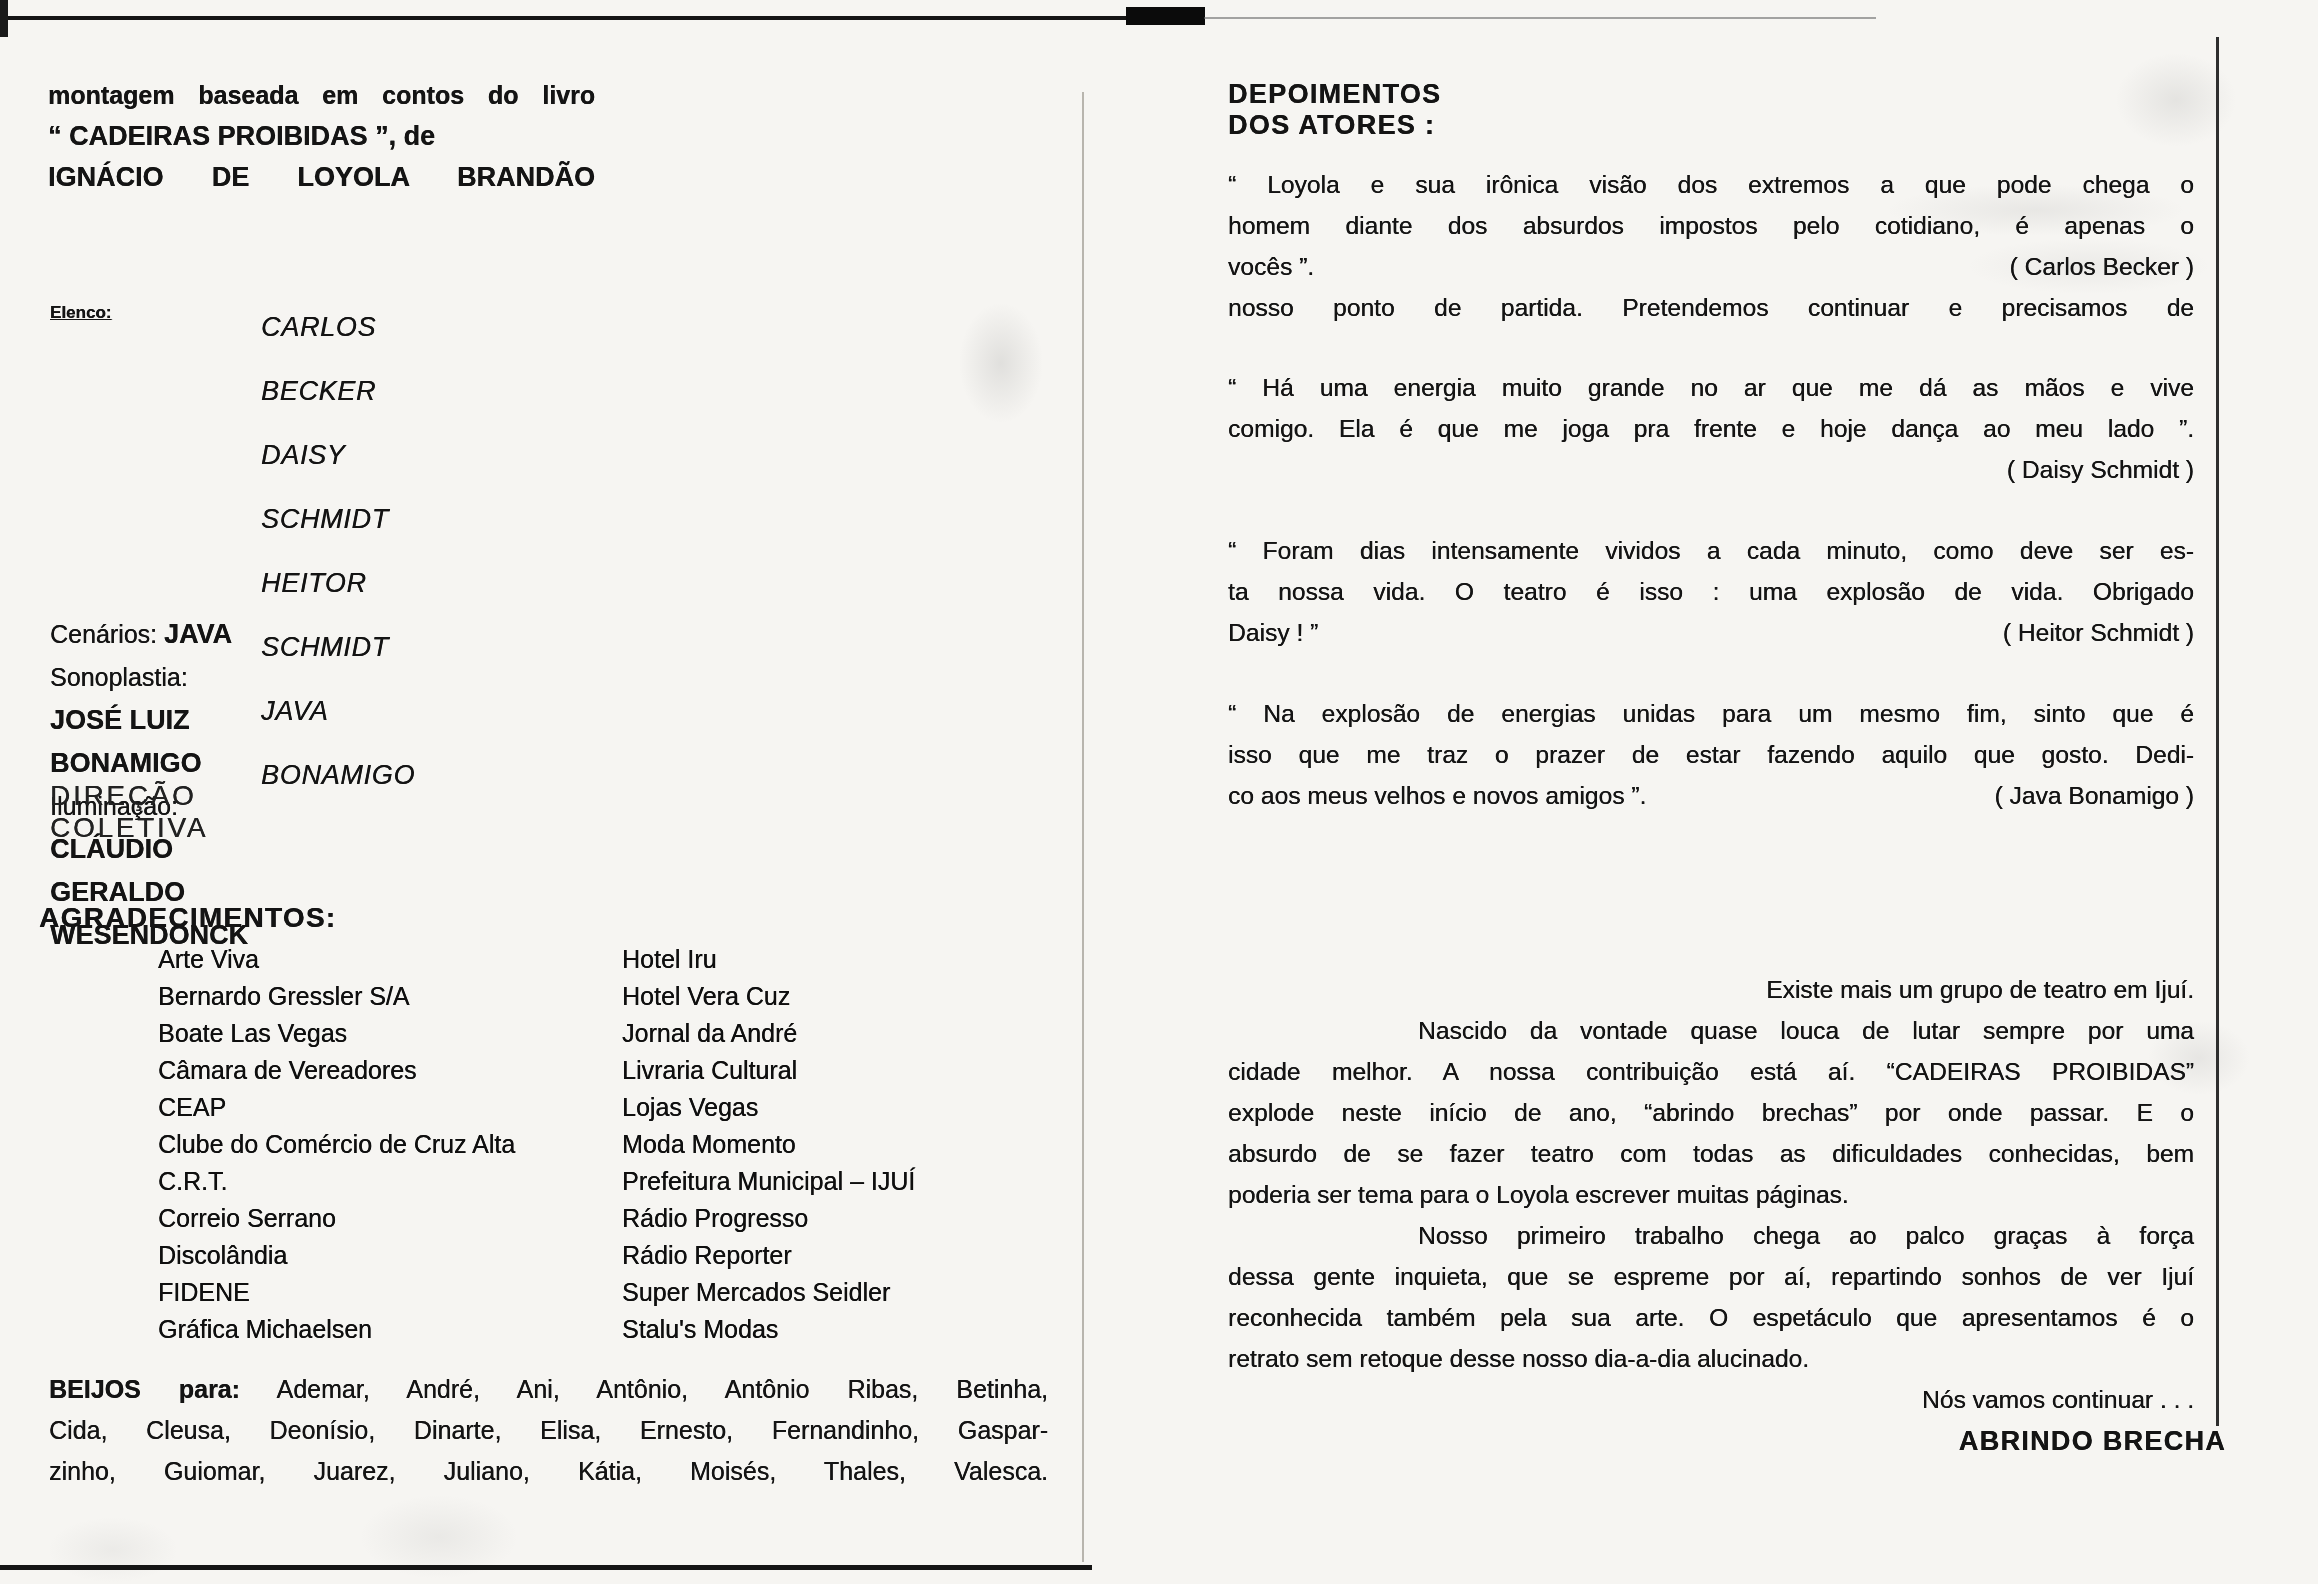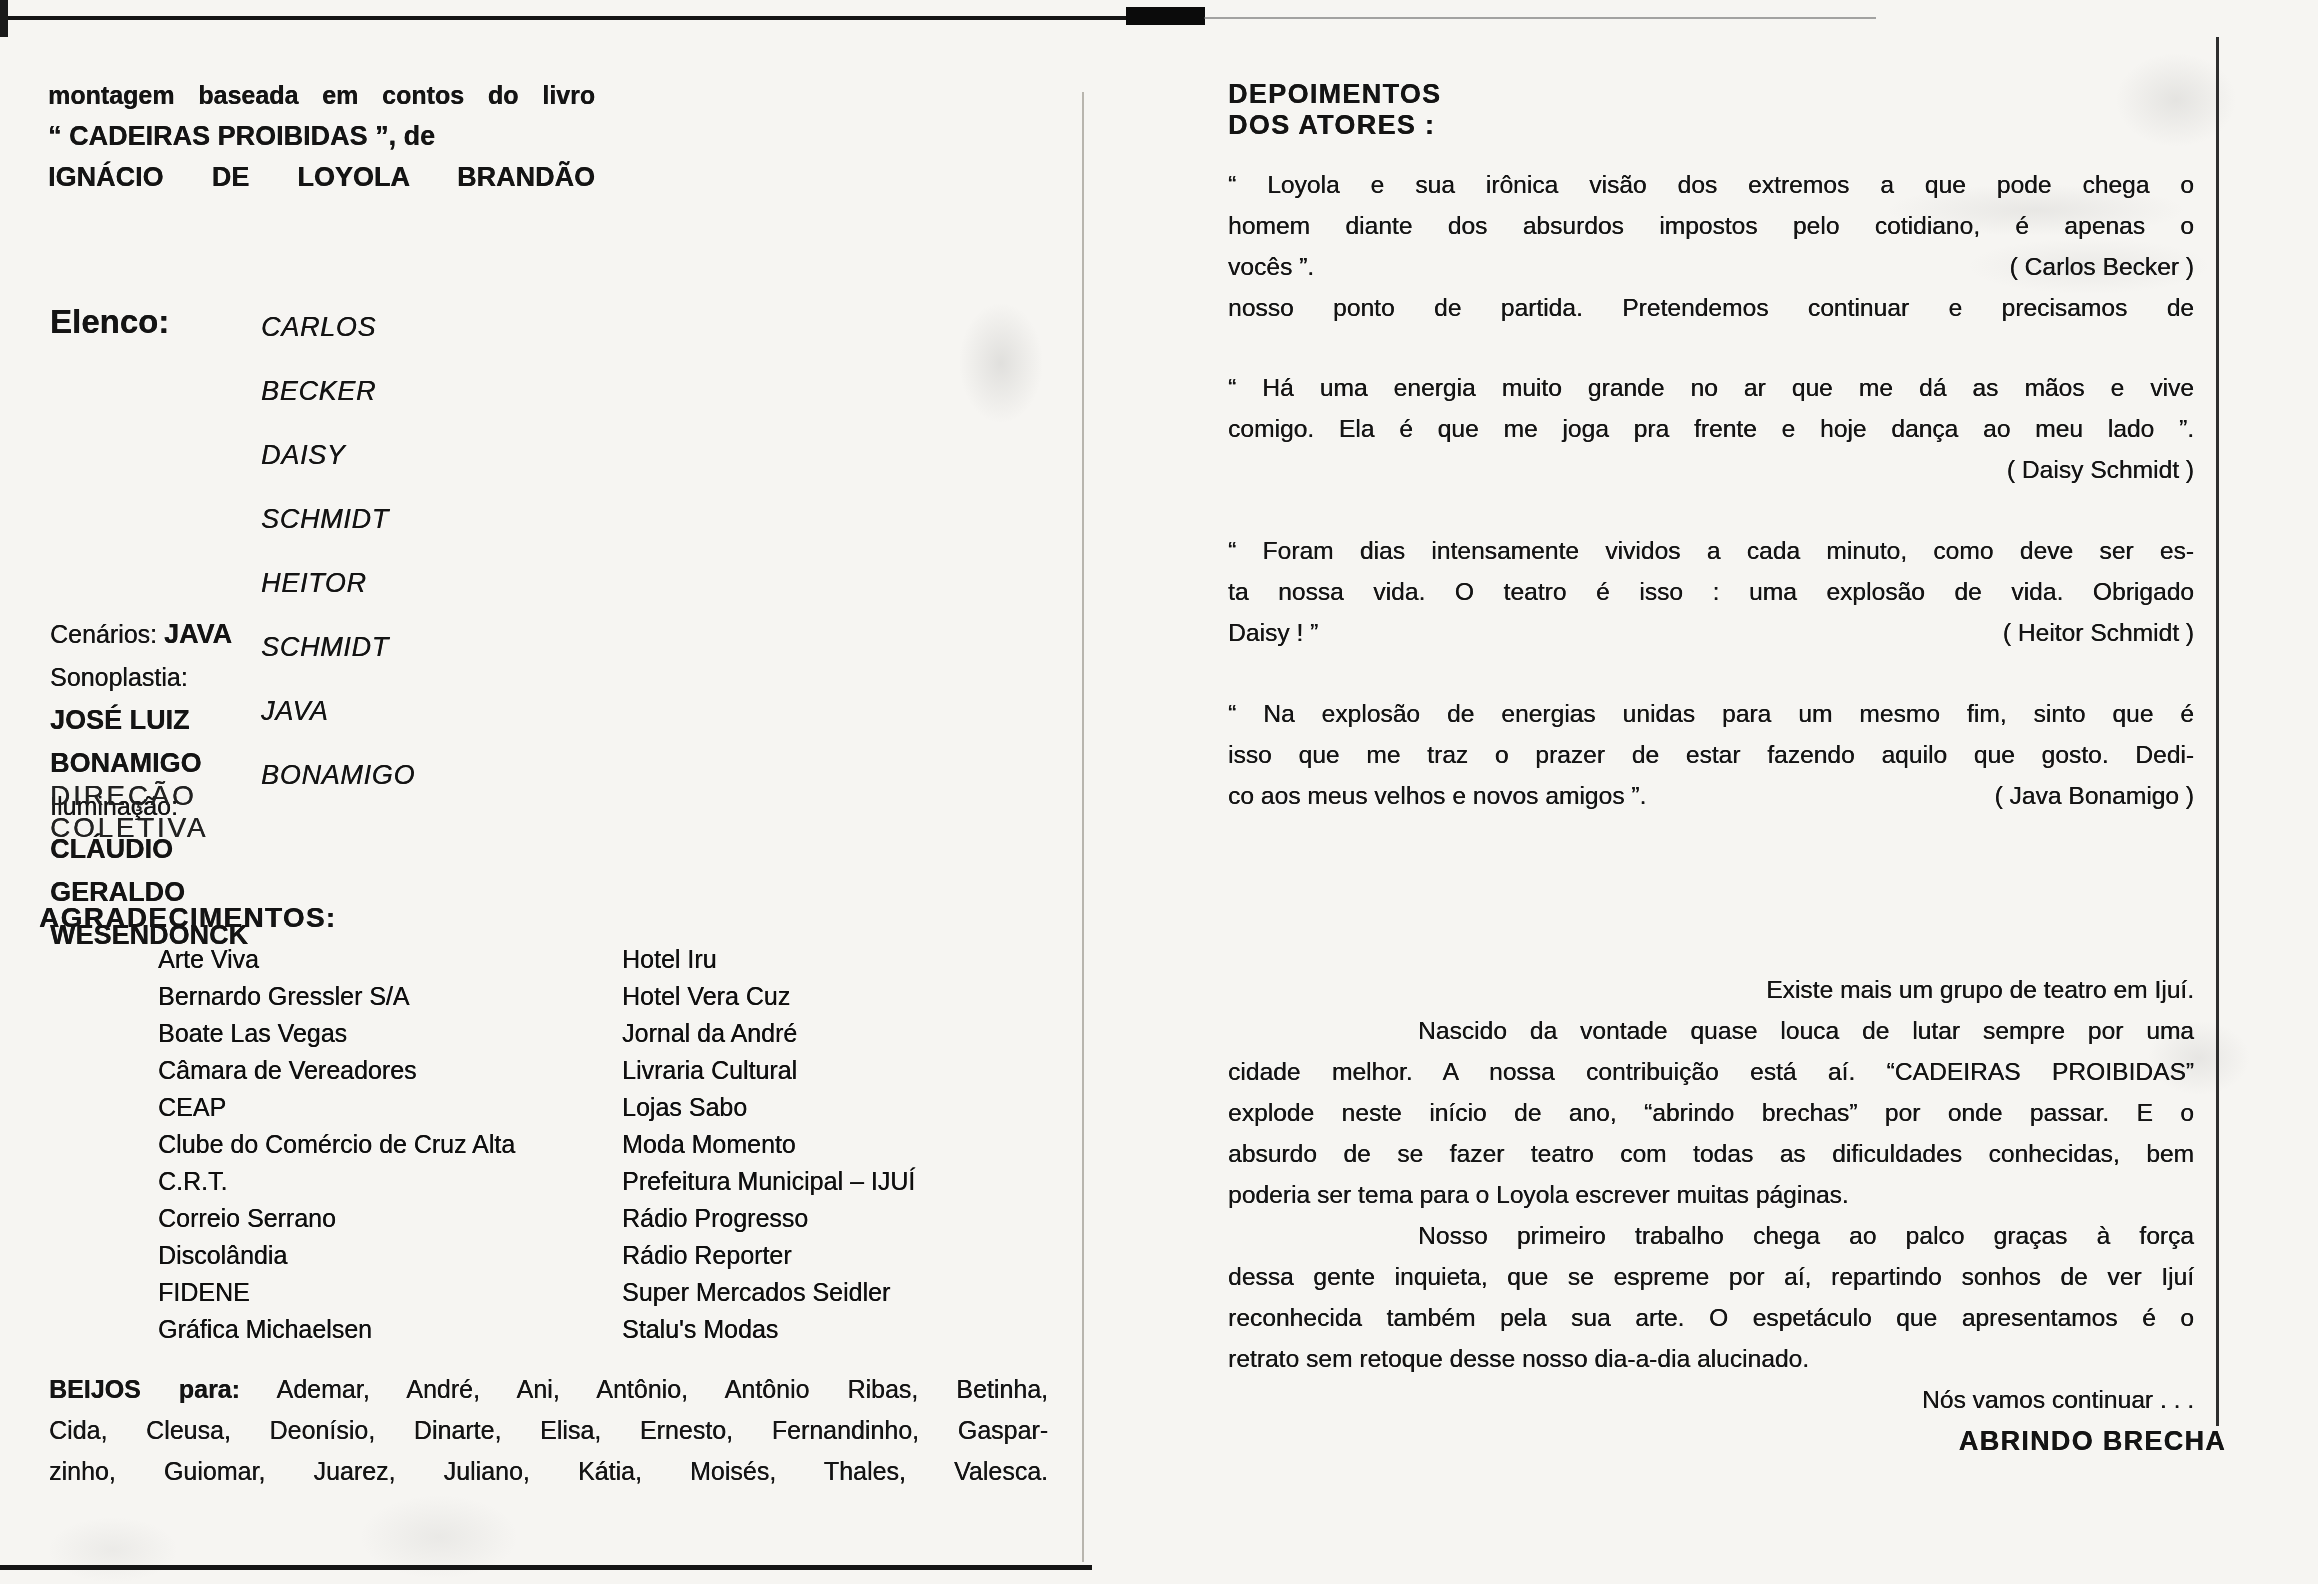--- a/index.html
+++ b/index.html
@@ -34,21 +34,21 @@
   .rule-top-nub{left:1126px;top:6.7px;width:79px;height:18.6px;background:#0b0b0b;}
   .rule-top-right{left:1204px;top:17.3px;width:672px;height:2px;background:#6b6b6b;opacity:.6;}
   .corner-mark{left:0;top:0;width:8px;height:37px;background:#1a1a1a;}
   .fold-line{left:1082px;top:92px;width:2px;height:1470px;background:#b8b5ae;}
   .rule-right-edge{left:2216px;top:37px;width:2.7px;height:1389px;background:#2e2e2e;}
   .rule-bottom{left:0;top:1565px;width:1092px;height:5.3px;}
 
   
   #intro-block{left:48px;top:75px;width:547px;font-size:27px;font-weight:700;line-height:41px;}
   #intro-block .ln:first-child{font-size:25px;}
-  #elenco-label{left:50px;top:303px;font-size:33px;font-weight:700;}
+  #elenco-label{left:50px;top:303px;font-size:17px;font-weight:700;text-decoration:underline;}
   #cast-list{left:261px;top:295px;font-size:27px;font-style:italic;line-height:64px;letter-spacing:0.7px;}
   #credits-list{left:50px;top:613px;font-size:25px;line-height:43px;}
   .credit-label{font-weight:400;}
   .credit-value{font-weight:700;font-size:27px;}
   #direction{left:50px;top:780px;font-size:28px;font-weight:400;letter-spacing:2.7px;color:#222;}
   #thanks-title{left:39px;top:902px;font-size:28px;font-weight:700;letter-spacing:1.3px;}
   .thanks-col{font-size:25px;line-height:37px;color:#0f0f0f;}
   #thanks-col1{left:158px;top:941px;width:466px;}
   #thanks-col2{left:622px;top:941px;width:466px;}
   #kisses-block{left:49px;top:1369px;width:999px;font-size:25px;line-height:41px;}
@@ -114,21 +114,21 @@
         <div class="ln">Correio Serrano</div>
         <div class="ln">Discolândia</div>
         <div class="ln">FIDENE</div>
         <div class="ln">Gráfica Michaelsen</div>
       </div>
     <div class="abs thanks-col" id="thanks-col2">
         <div class="ln">Hotel Iru</div>
         <div class="ln">Hotel Vera Cuz</div>
         <div class="ln">Jornal da André</div>
         <div class="ln">Livraria Cultural</div>
-        <div class="ln">Lojas Sabo</div>
+        <div class="ln">Lojas Vegas</div>
         <div class="ln">Moda Momento</div>
         <div class="ln">Prefeitura Municipal – IJUÍ</div>
         <div class="ln">Rádio Progresso</div>
         <div class="ln">Rádio Reporter</div>
         <div class="ln">Super Mercados Seidler</div>
         <div class="ln">Stalu's Modas</div>
       </div>
 
     <div class="abs" id="kisses-block">
         <div class="ln stretch"><b>BEIJOS para:</b> Ademar, André, Ani, Antônio, Antônio Ribas, Betinha,</div>

